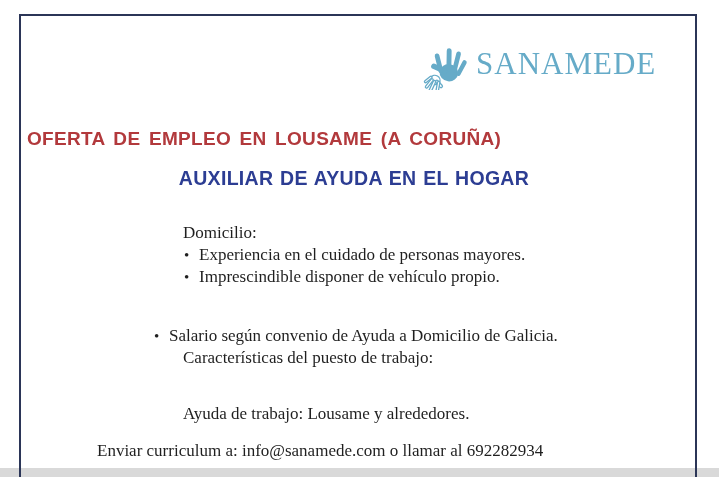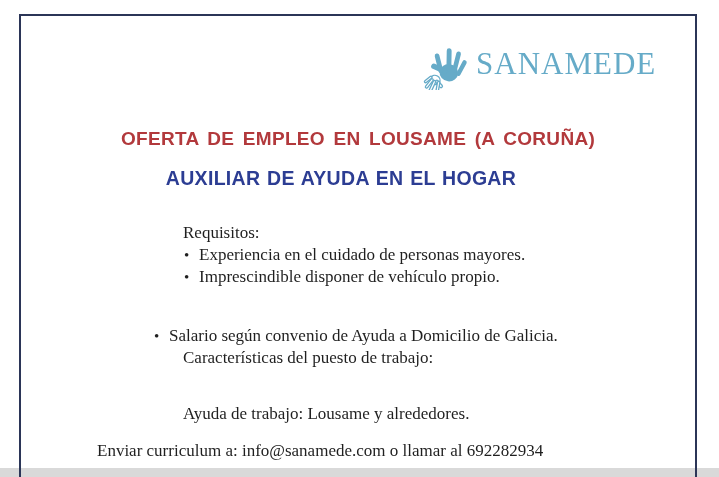--- a/index.html
+++ b/index.html
@@ -41,32 +41,33 @@
     font-weight: 500;
     letter-spacing: 1px;
     color: #66abc8;
     margin-left: 7px;
     line-height: 44px;
   }
   .title-red {
     position: absolute;
     left: 19px; top: 128px;
     width: 678px;
-    text-align: center;
+    text-align: left;
     font-family: "Liberation Sans", sans-serif;
     font-weight: bold;
     font-size: 19px;
     letter-spacing: 0.3px;
     word-spacing: 3px;
     color: #b2393c;
     z-index: 3;
+    padding-left: 8px;
   }
   .title-blue {
     position: absolute;
-    left: 15px; top: 167px;
+    left: 28px; top: 167px;
     width: 652px;
     text-align: center;
     font-family: "Liberation Sans", sans-serif;
     font-weight: bold;
     font-size: 19.5px;
     letter-spacing: 0.3px;
     word-spacing: 1px;
     color: #2c3d93;
     z-index: 3;
   }
@@ -114,21 +115,21 @@
       <use href="#hand" transform="translate(36,40) rotate(6)" fill="#66abc8"></use>
       <use href="#hand" transform="translate(17,50) rotate(-150) scale(0.52)" fill="#ffffff" stroke="#66abc8" stroke-width="3.5"></use>
     </svg>
     <span class="logo-text">SANAMEDE</span>
   </div>
 
   <div class="title-red">OFERTA DE EMPLEO EN LOUSAME (A CORUÑA)</div>
 
   <div class="title-blue">AUXILIAR DE AYUDA EN EL HOGAR</div>
 
-  <div class="body-line req-heading">Requisitos:</div>
+  <div class="body-line req-heading">Domicilio:</div>
 
   <div class="body-line req-item-1">
     <span class="bullet">•</span><span>Experiencia en el cuidado de personas mayores.</span>
   </div>
 
   <div class="body-line req-item-2">
     <span class="bullet">•</span><span>Imprescindible disponer de vehículo propio.</span>
   </div>
 
   <div class="body-line char-heading">Características del puesto de trabajo:</div>

